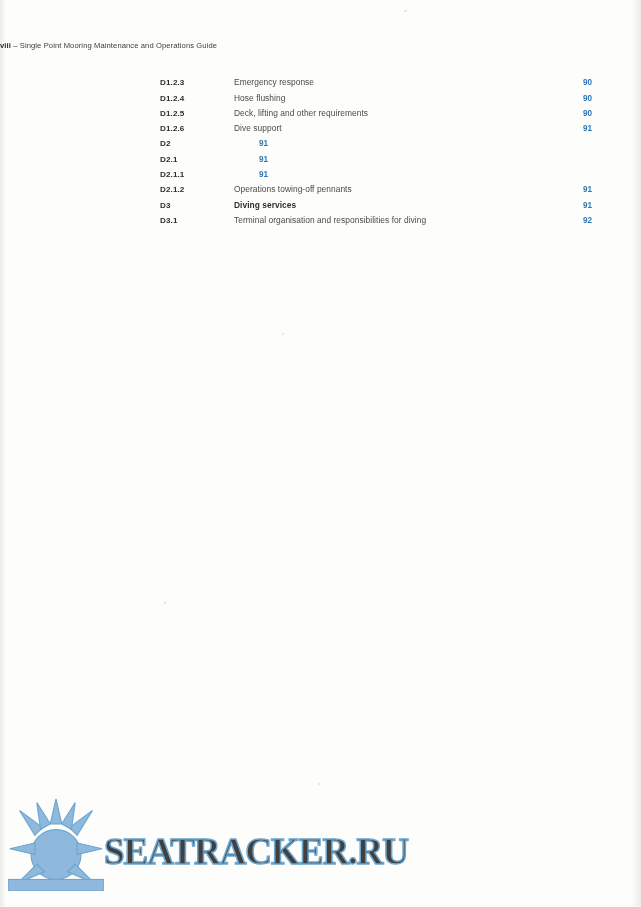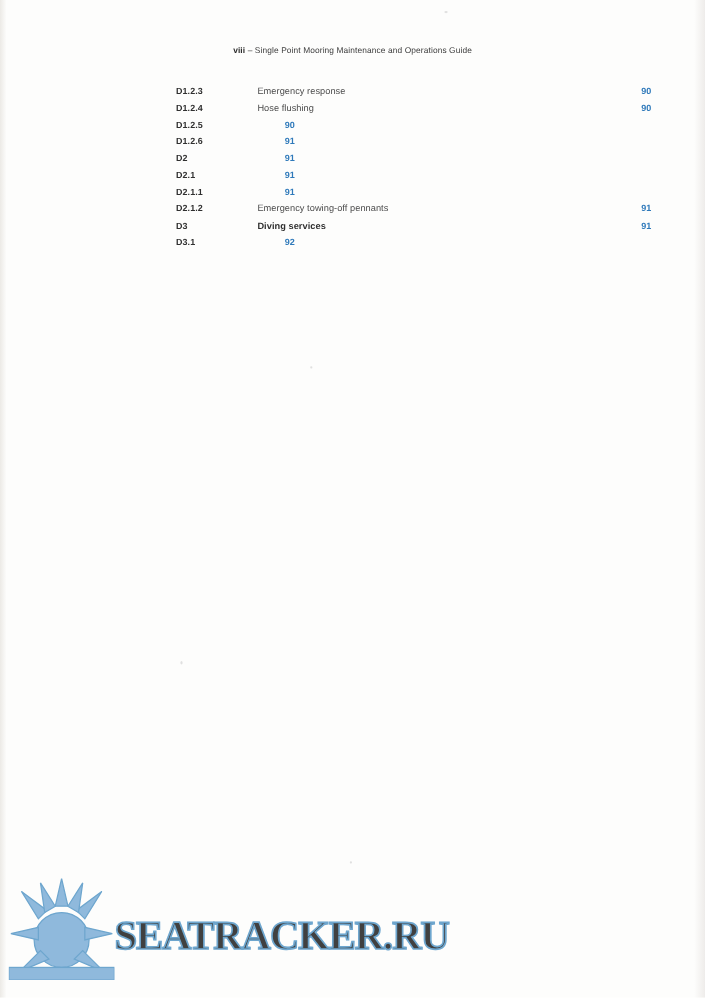--- a/index.html
+++ b/index.html
@@ -40,21 +40,20 @@
     background: linear-gradient(to left, #eeecea, rgba(255,255,255,0));
     pointer-events: none;
   }
 
   
   .running-head {
     position: absolute;
     left: 0;
     top: 41px;
     width: 100%;
-    text-align: center;
     font-size: 7.6px;
     color: #3b3b3b;
     letter-spacing: 0.1px;
     white-space: nowrap;
   }
   .running-head .folio {
     font-weight: bold;
     color: #2b2b2b;
   }
   .running-head .dash {
@@ -161,50 +160,53 @@
         <div class="toc-title">Emergency response</div>
         <div class="toc-page">90</div>
       </div>
       <div class="toc-row">
         <div class="toc-num">D1.2.4</div>
         <div class="toc-title">Hose flushing</div>
         <div class="toc-page">90</div>
       </div>
       <div class="toc-row">
         <div class="toc-num">D1.2.5</div>
+        <div class="toc-title">Deck, lifting and other requirements</div>
         <div class="toc-page">90</div>
       </div>
       <div class="toc-row">
         <div class="toc-num">D1.2.6</div>
+        <div class="toc-title">Dive support</div>
         <div class="toc-page">91</div>
       </div>
       <div class="toc-row bold">
         <div class="toc-num">D2</div>
         <div class="toc-page">91</div>
       </div>
       <div class="toc-row">
         <div class="toc-num">D2.1</div>
         <div class="toc-page">91</div>
       </div>
       <div class="toc-row">
         <div class="toc-num">D2.1.1</div>
         <div class="toc-page">91</div>
       </div>
       <div class="toc-row">
         <div class="toc-num">D2.1.2</div>
-        <div class="toc-title">Emergency towing-off pennants</div>
+        <div class="toc-title">Operations towing-off pennants</div>
         <div class="toc-page">91</div>
       </div>
       <div class="toc-row bold">
         <div class="toc-num">D3</div>
         <div class="toc-title">Diving services</div>
         <div class="toc-page">91</div>
       </div>
       <div class="toc-row">
         <div class="toc-num">D3.1</div>
+        <div class="toc-title">Terminal organisation and responsibilities for diving</div>
         <div class="toc-page">92</div>
       </div>
     </div>
 
   <div class="speckle" style="left:282px; top:333px; width:2px; height:2px;"></div>
   <div class="speckle" style="left:164px; top:601px; width:2px; height:3px;"></div>
   <div class="speckle" style="left:318px; top:783px; width:2px; height:2px;"></div>
   <div class="speckle" style="left:404px; top:10px; width:3px; height:2px;"></div>
 
   <div class="watermark">

